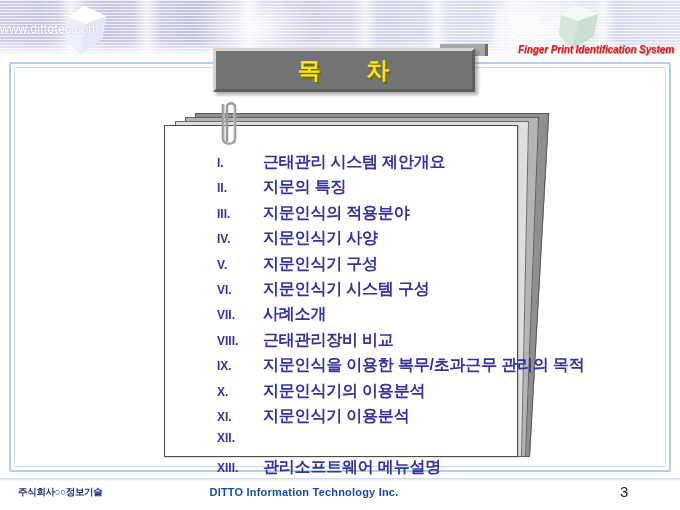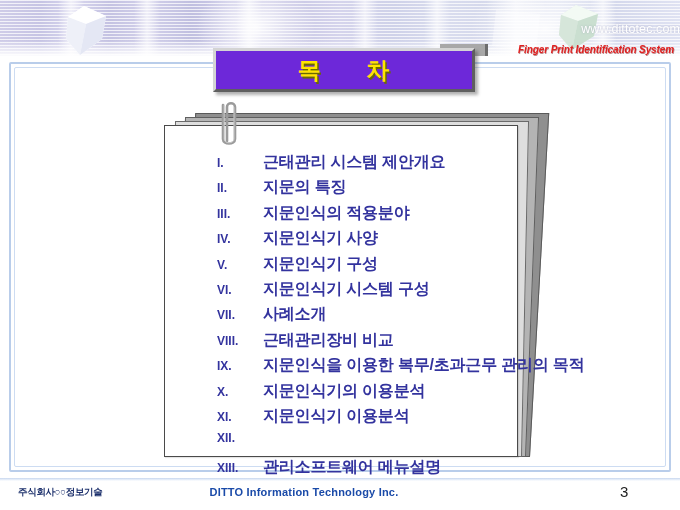--- a/index.html
+++ b/index.html
@@ -70,21 +70,21 @@
   .soft-glow {
     position: absolute;
     border-radius: 50%;
     background: radial-gradient(ellipse at center, rgba(255,255,255,0.9) 0%, rgba(255,255,255,0) 70%);
   }
 
   .site-url {
     position: absolute;
     left: 0; top: 22px;
     width: 680px;
-    text-align: right;
+    text-align: left;
     font-size: 12.5px;
     color: #ffffff;
     letter-spacing: 0.1px;
     text-shadow: 0 0 2px rgba(140,140,175,0.55);
     z-index: 6;
   }
 
   .fp-brand {
     position: absolute;
     left: 518px; top: 44px;
@@ -126,21 +126,21 @@
     background: #ffffff;
     box-sizing: border-box;
     border-radius: 2px;
   }
 
   
   .title-plaque {
     position: absolute;
     left: 213px; top: 48px;
     width: 262px; height: 44px;
-    background: #6d28d9;
+    background: #737373;
     border-top: 3px solid #d4d4d4;
     border-left: 3px solid #d4d4d4;
     border-right: 3px solid #5f5f5f;
     border-bottom: 3px solid #5f5f5f;
     box-sizing: border-box;
     box-shadow: 3px 3px 3px rgba(60,60,60,0.40);
     z-index: 10;
     display: flex;
     align-items: center;
     justify-content: center;

